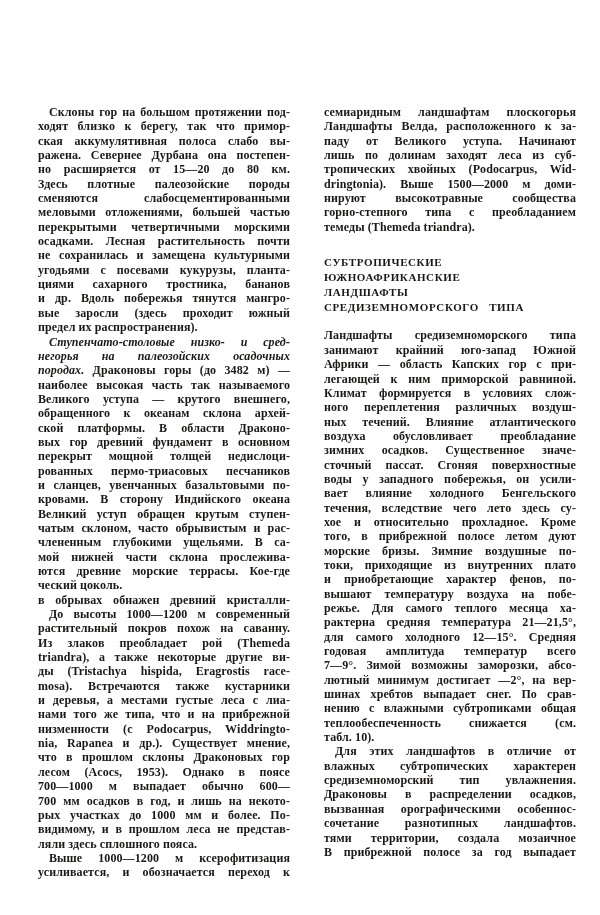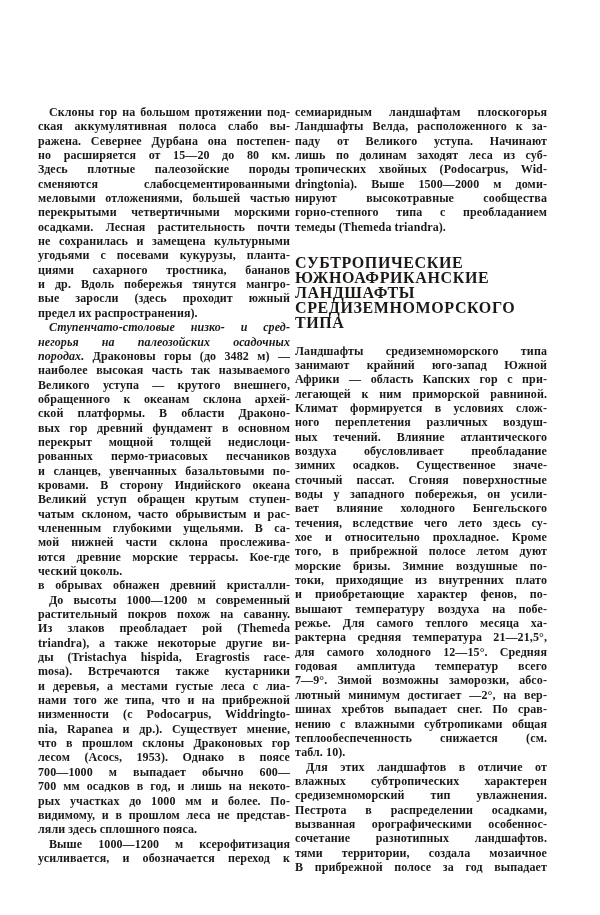--- a/index.html
+++ b/index.html
@@ -8,40 +8,41 @@
     overflow:hidden;
     font-family:"Liberation Serif","DejaVu Serif",serif;
     color:#1b1815;
   }
   .col {
     position:absolute; top:105px; width:252px;
     font-size:12px; line-height:14.35px; font-weight:600;
     letter-spacing:0.1px;
   }
   .col-left  { left:38px;  }
-  .col-right { left:295px; }
+  .col-right { left:324px; }
   .line { text-align:justify; text-align-last:justify; }
   .line.flush  { text-align-last:left; }
   .line.indent { text-indent:11px; }
   .block.heading { margin:21px 0 13px 0; }
   .block.heading .line {
     text-align:left; text-align-last:left;
-    font-size:16px; line-height:15.1px;
+    font-size:11px; line-height:15.1px;
     letter-spacing:0.6px; word-spacing:7px;
     font-weight:700;
   }
   i { font-style:italic; }
 </style>
 </head>
 <body>
 
 <div class="page">
   <div class="col col-left">
       <div class="block para">
         <div class="line indent">Склоны гор на большом протяжении под-</div>
+        <div class="line">ходят близко к берегу, так что примор-</div>
         <div class="line">ская аккумулятивная полоса слабо вы-</div>
         <div class="line">ражена. Севернее Дурбана она постепен-</div>
         <div class="line">но расширяется от 15—20 до 80 км.</div>
         <div class="line">Здесь плотные палеозойские породы</div>
         <div class="line">сменяются слабосцементированными</div>
         <div class="line">меловыми отложениями, большей частью</div>
         <div class="line">перекрытыми четвертичными морскими</div>
         <div class="line">осадками. Лесная растительность почти</div>
         <div class="line">не сохранилась и замещена культурными</div>
         <div class="line">угодьями с посевами кукурузы, планта-</div>
@@ -141,20 +142,20 @@
         <div class="line">лютный минимум достигает —2°, на вер-</div>
         <div class="line">шинах хребтов выпадает снег. По срав-</div>
         <div class="line">нению с влажными субтропиками общая</div>
         <div class="line">теплообеспеченность снижается (см.</div>
         <div class="line flush">табл. 10).</div>
       </div>
       <div class="block para">
         <div class="line indent">Для этих ландшафтов в отличие от</div>
         <div class="line">влажных субтропических характерен</div>
         <div class="line">средиземноморский тип увлажнения.</div>
-        <div class="line">Пестрота в распределении осадками,</div>
+        <div class="line">Драконовы в распределении осадков,</div>
         <div class="line">вызванная орографическими особеннос-</div>
         <div class="line">сочетание разнотипных ландшафтов.</div>
         <div class="line">тями территории, создала мозаичное</div>
         <div class="line">В прибрежной полосе за год выпадает</div>
       </div>
     </div>
 </div>
 
 </body></html>

